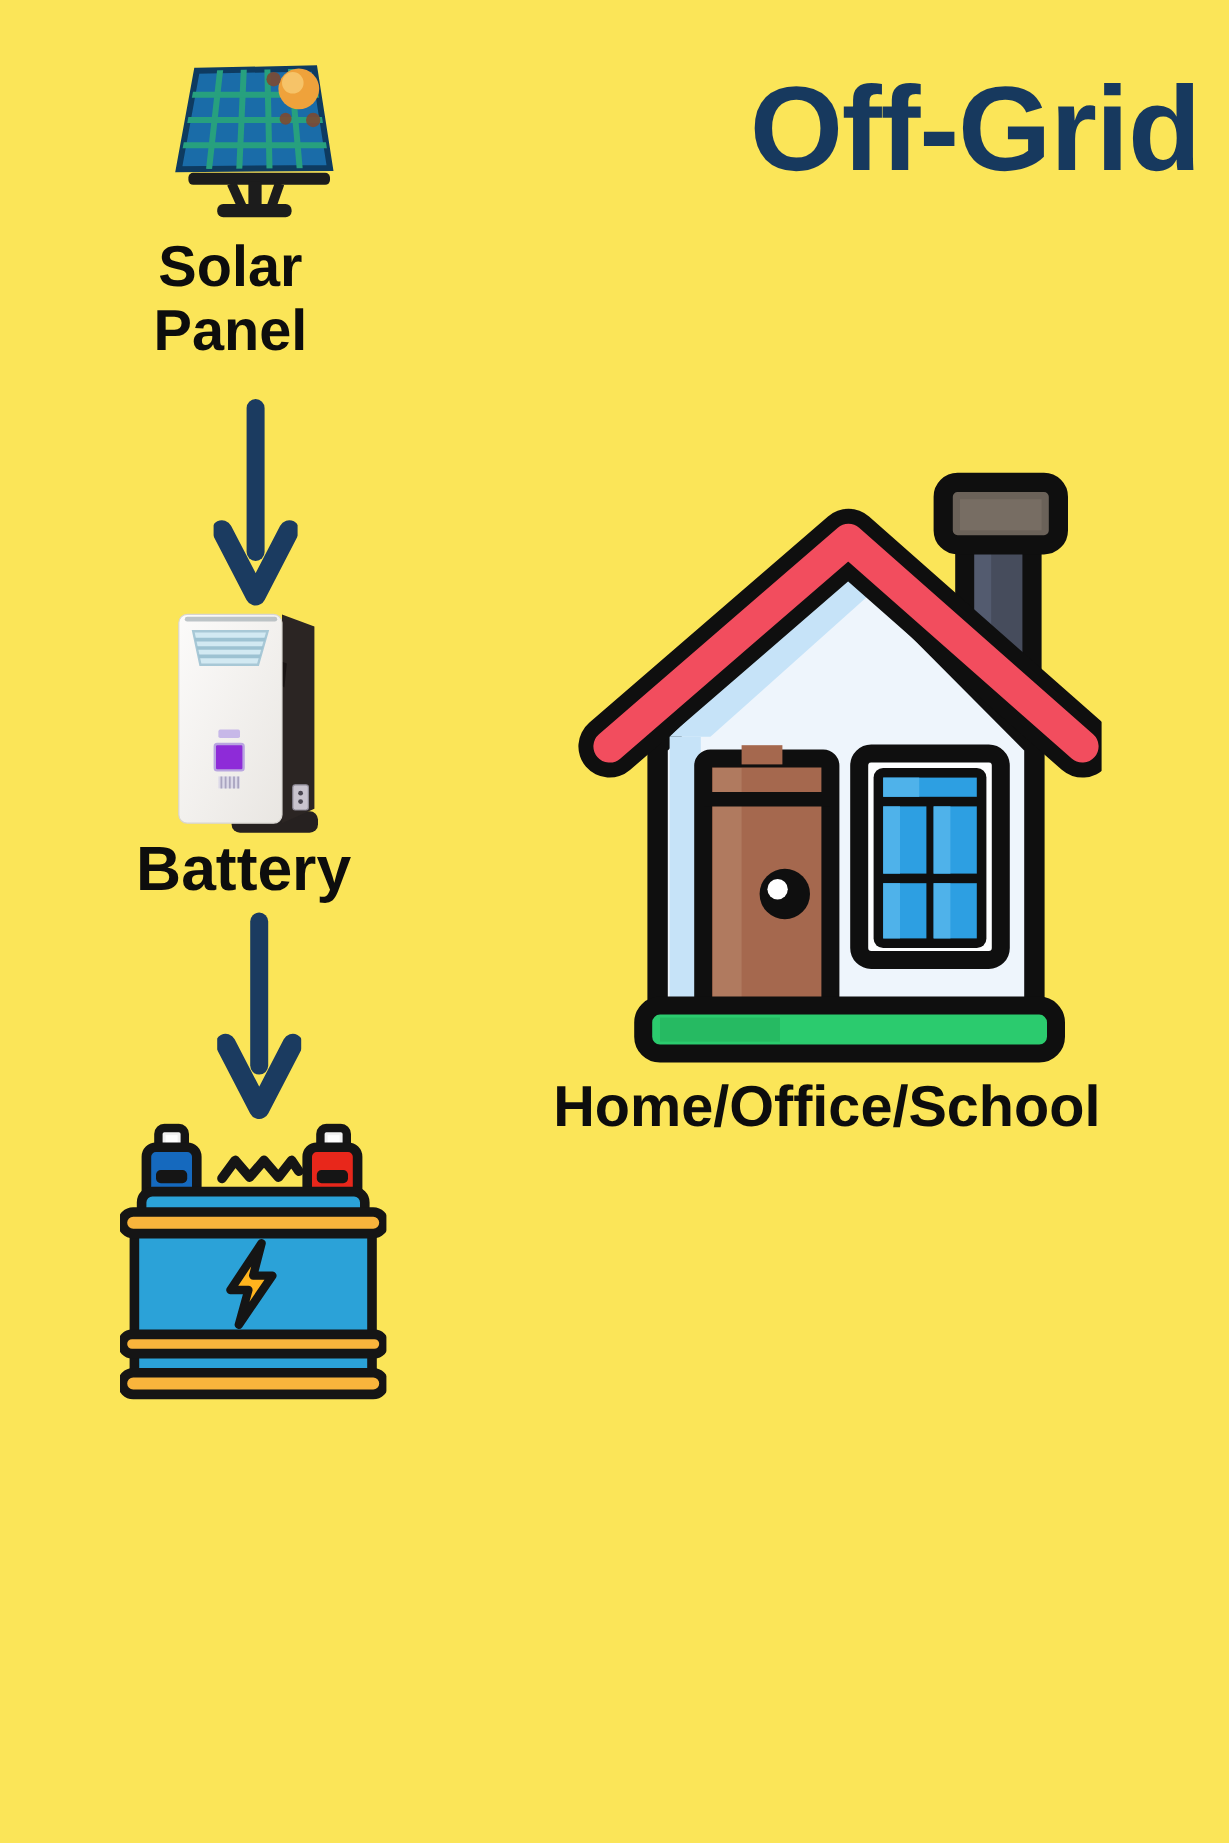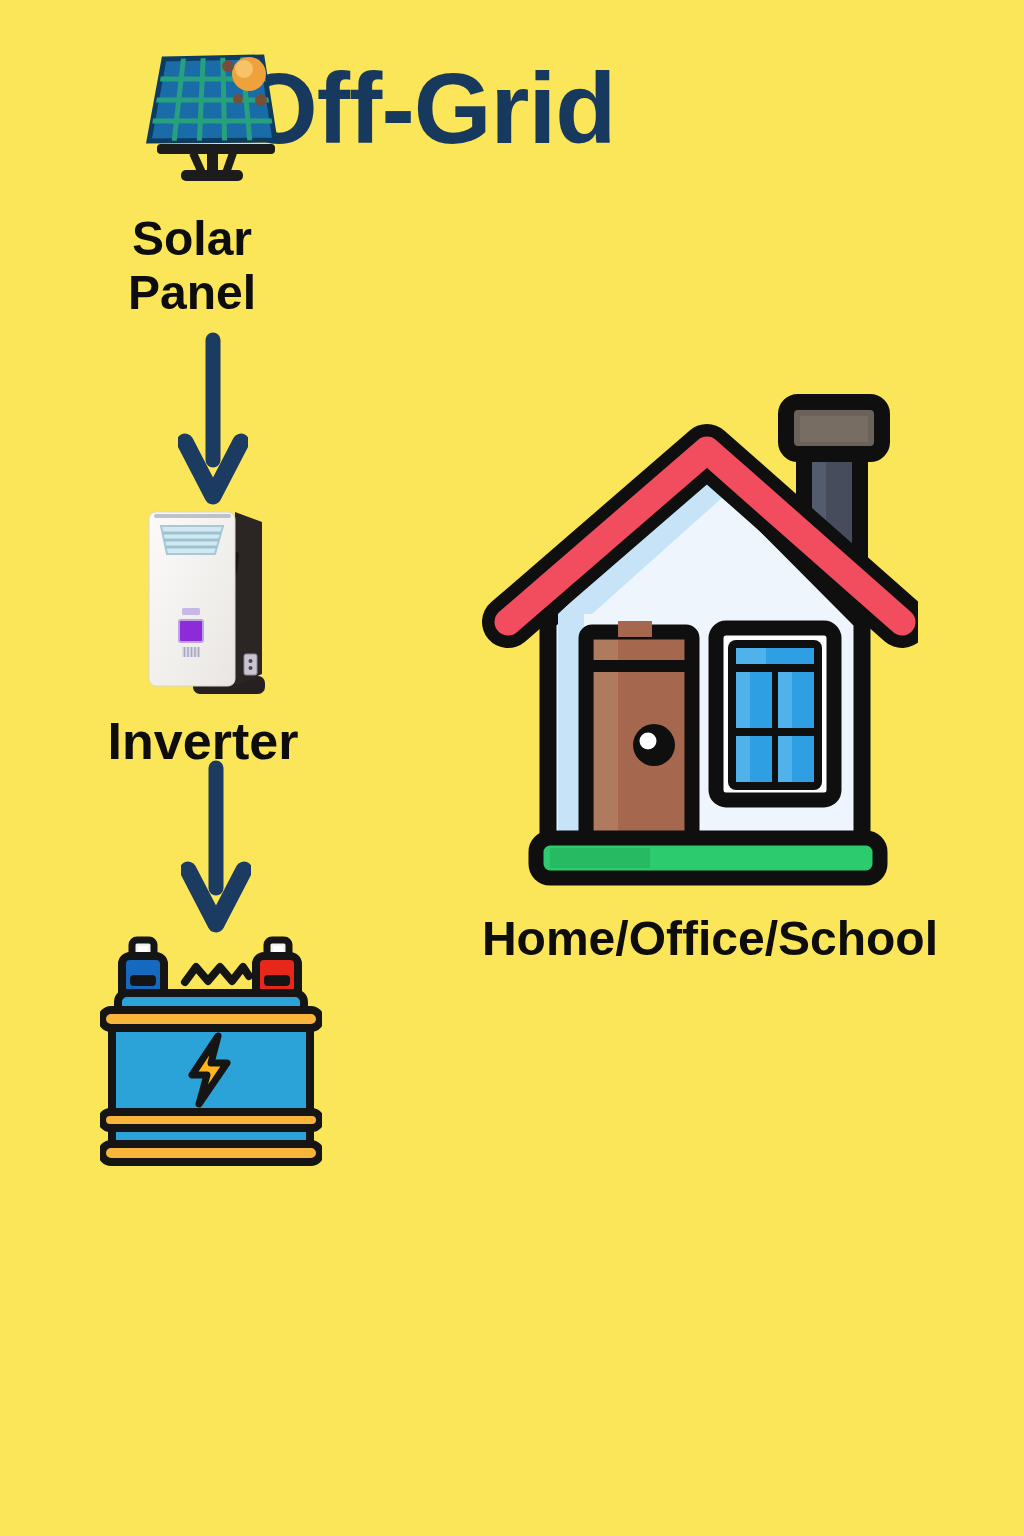--- a/index.html
+++ b/index.html
@@ -6,37 +6,36 @@
   body{
     width:1024px;height:1536px;
     background:var(--background,#FBE558);
     font-family:"Liberation Sans", sans-serif;
     overflow:hidden;
   }
   .canvas{position:relative;width:1024px;height:1536px;background:var(--background,#FBE558);}
   .abs{position:absolute;}
   .title{
     left:240px;top:40px;width:760px;
-    text-align:left;
+    text-align:right;
     color:var(--title-text,#17395E);
     font-weight:bold;
     font-size:100px;
     line-height:1.37;
     letter-spacing:-1px;
   }
   .label{
     color:var(--label-text,#0D0D0D);
     font-weight:bold;
     text-align:center;
-    margin-top:16px;
   }
   .solar-label{left:82px;top:196px;width:220px;font-size:48px;line-height:1.12;}
   .inverter-label{left:88px;top:698px;width:230px;font-size:52px;line-height:1.05;}
   .battery-label{left:40px;top:1180px;width:370px;font-size:52px;line-height:1.05;}
-  .house-label{left:455px;top:898px;width:510px;font-size:48px;line-height:1.05;}
+  .house-label{left:434px;top:898px;width:510px;font-size:48px;line-height:1.05;}
   .solar-icon{left:145px;top:53px;width:155px;height:135px;}
   .arrow-1{left:178px;top:332px;width:70px;height:175px;}
   .inverter-icon{left:145px;top:506px;width:125px;height:192px;}
   .arrow-2{left:181px;top:760px;width:70px;height:175px;}
   .battery-icon{left:100px;top:936px;width:222px;height:232px;}
   .house-icon{left:478px;top:392px;width:440px;height:495px;}
   svg{display:block;width:100%;height:100%;}
 </style>
 </head>
 <body>
@@ -119,21 +118,21 @@
         <line x1="46.5" y1="141" x2="46.5" y2="151"></line>
         <line x1="50" y1="141" x2="50" y2="151"></line>
         <line x1="53.5" y1="141" x2="53.5" y2="151"></line>
       </g>
       <rect x="99" y="148" width="13" height="21" rx="2" fill="#C9C4CE" stroke="#8E8A96" stroke-width="1"></rect>
       <circle cx="105.5" cy="155" r="2" fill="#4A4650"></circle>
       <circle cx="105.5" cy="162" r="2" fill="#4A4650"></circle>
     </svg>
   </div>
 
-  <div class="abs label inverter-label">Inverter</div>
+  <div class="abs label inverter-label">Battery</div>
 
   <div class="abs arrow-2">
     <svg viewBox="0 0 70 175">
       <g fill="none" stroke-linecap="round" stroke-linejoin="round" style="stroke:var(--arrow,#1B3B60)">
         <line x1="35" y1="8" x2="35" y2="128" stroke-width="15"></line>
         <path d="M7,110 L35,164 L63,110" stroke-width="17"></path>
       </g>
     </svg>
   </div>
 

